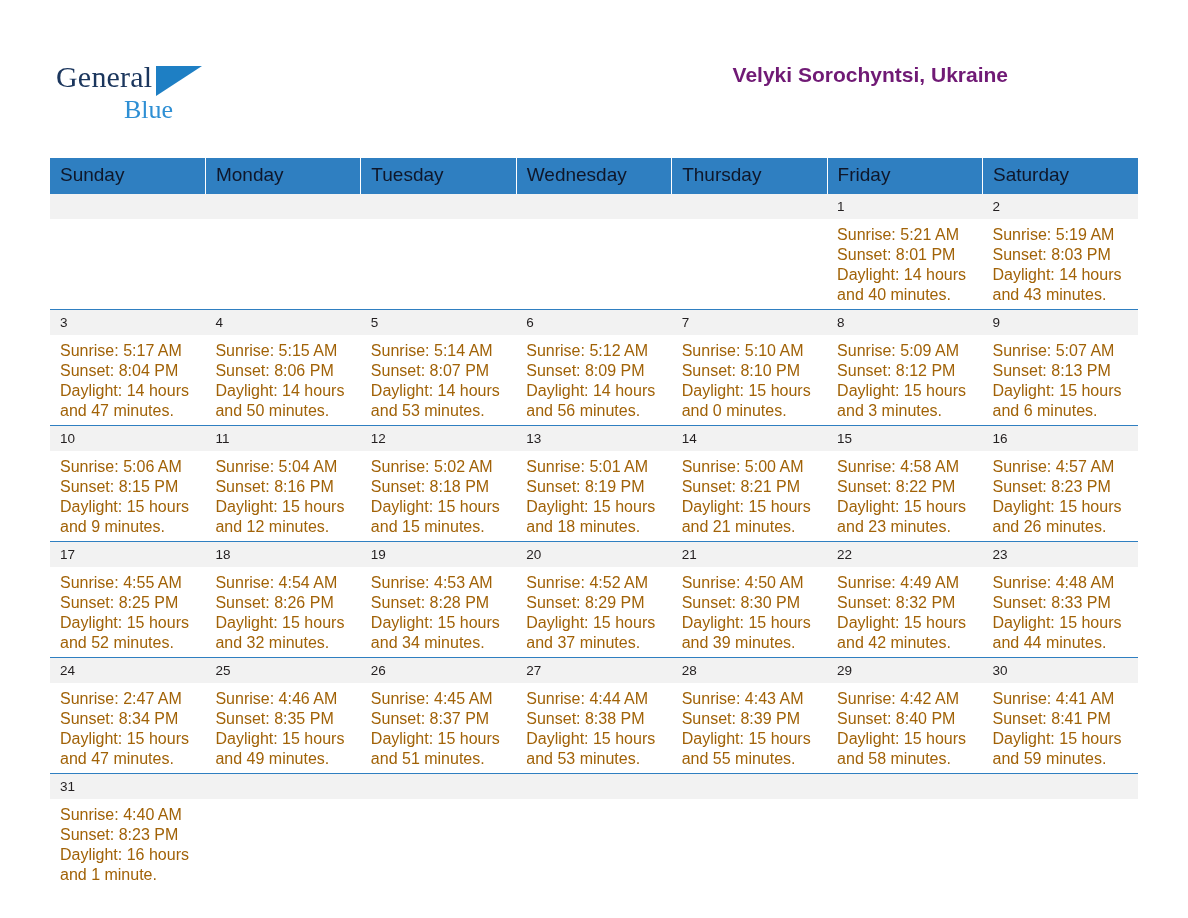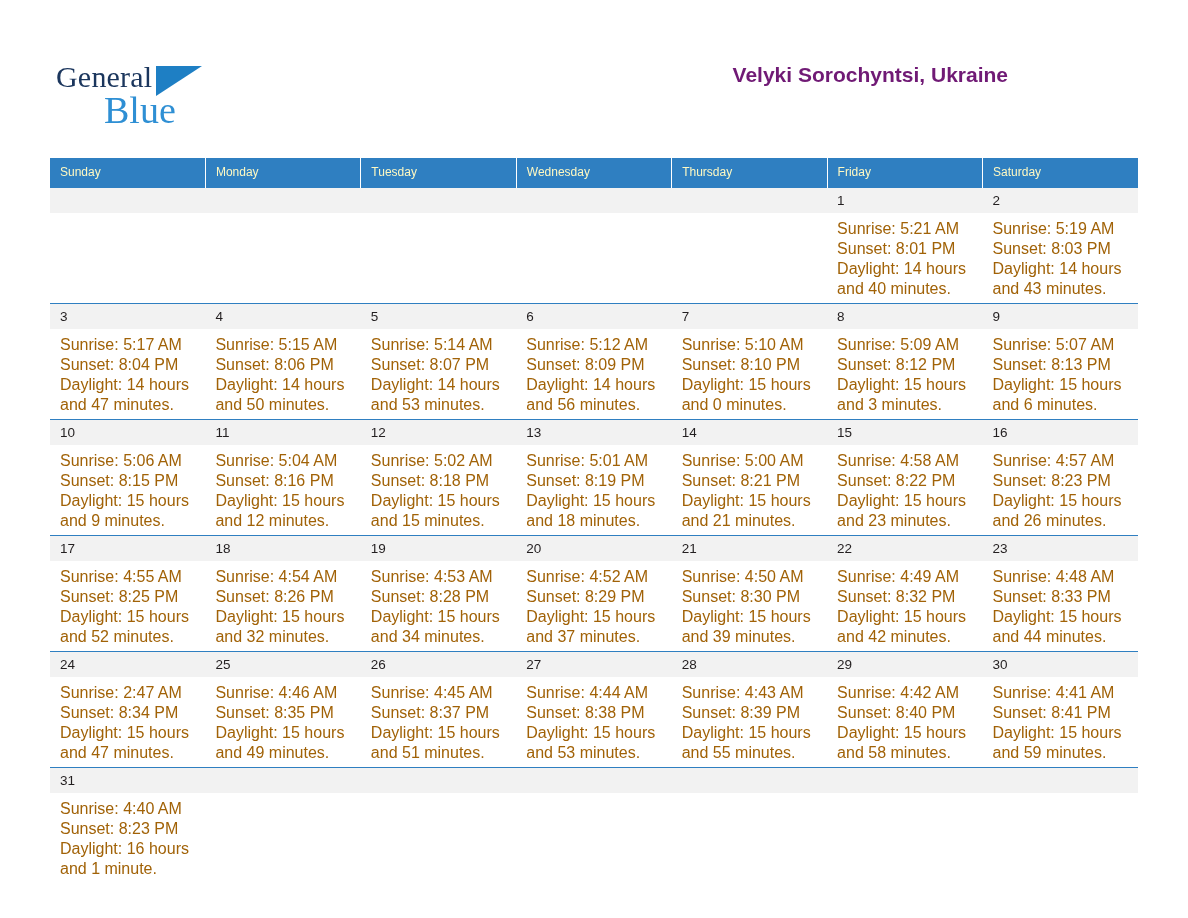--- a/index.html
+++ b/index.html
@@ -37,24 +37,24 @@
     height: 80px;
   }
   .logo-general {
     font-size: 30px;
     color: #1b365d;
     letter-spacing: 0.2px;
     line-height: 34px;
     font-family: "Liberation Serif", serif;
   }
   .logo-blue {
-    font-size: 38px;
+    font-size: 26px;
     color: #2e8fd4;
     line-height: 32px;
-    margin-left: 48px;
+    margin-left: 68px;
     font-family: "Liberation Serif", serif;
   }
   .logo-tri {
     position: absolute;
     left: 100px;
     top: 6px;
     width: 0;
     height: 0;
     border-left: 46px solid #1e7fc4;
     border-bottom: 30px solid transparent;
@@ -83,22 +83,22 @@
   .calendar {
     position: absolute;
     top: 158px;
     left: 50px;
     width: 1088px;
     border-collapse: collapse;
     table-layout: fixed;
   }
   .calendar th {
     background: #2f7fc1;
-    color: #fef9c3;
-    font-size: 12px;
+    color: #0f172a;
+    font-size: 19px;
     font-weight: normal;
     text-align: left;
     padding: 6px 0 7px 10px;
     height: 16px;
     border-right: 1px solid #ffffff;
   }
   .calendar th:last-child { border-right: none; }
   .calendar td {
     width: 155.4px;
     vertical-align: top;

